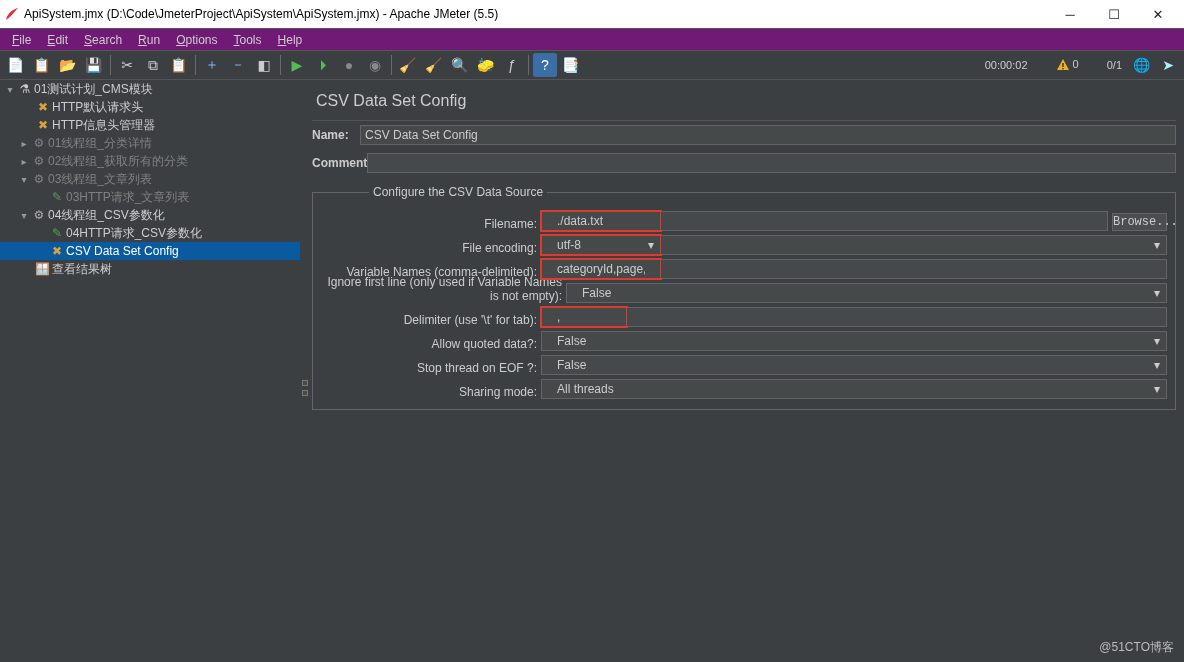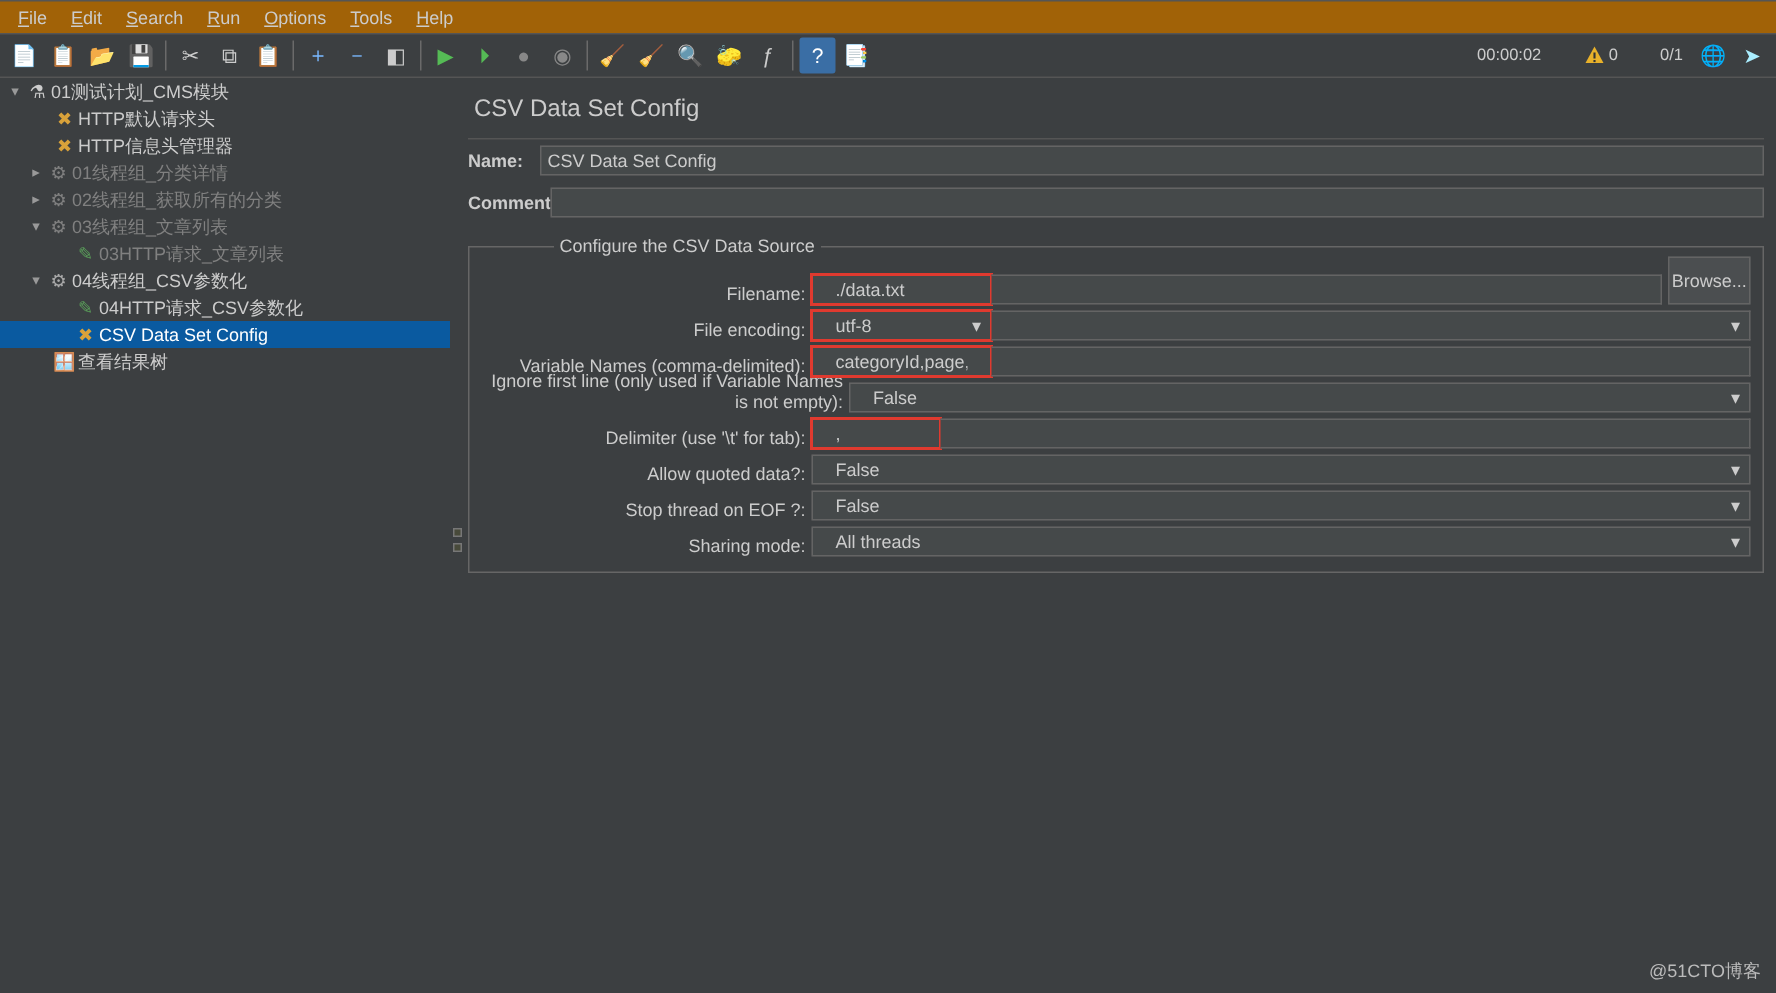--- a/index.html
+++ b/index.html
@@ -6,21 +6,21 @@
 body { background:#fff; overflow:hidden; width:1184px; height:662px; position:relative; }
 .win { width:1184px; height:662px; display:flex; flex-direction:column; background:#3c3f41; }
 
 
 .titlebar { height:28px; background:#fff; display:flex; align-items:center; padding:0 4px; font-size:12px; color:#000; }
 .titlebar .feather { width:16px; height:16px; margin-right:4px; }
 .titlebar .spacer { flex:1; }
 .titlebar .winctl { width:44px; height:28px; display:flex; align-items:center; justify-content:center; font-size:13px; color:#222; }
 
 
-.menubar { height:22px; background:#a16207; display:flex; align-items:center; padding:0 4px; font-size:12px; color:#ccc; border-top:1px solid #555; }
+.menubar { height:22px; background:#701a75; display:flex; align-items:center; padding:0 4px; font-size:12px; color:#ccc; border-top:1px solid #555; }
 .menubar .mitem { padding:2px 8px; }
 .menubar .mitem u { text-decoration:underline; }
 
 
 .toolbar { height:30px; background:#3c3f41; border-top:1px solid #555; border-bottom:1px solid #555; display:flex; align-items:center; padding:0 4px; gap:2px; }
 .toolbar .tbtn { width:24px; height:24px; display:flex; align-items:center; justify-content:center; font-size:14px; color:#ccc; }
 .toolbar .sep { width:1px; height:20px; background:#6a6a6a; margin:0 2px; }
 .toolbar .tspacer { flex:1; }
 .toolbar .status { font-size:11px; color:#ccc; margin-right:6px;margin-left:20px; }
 .toolbar .status.warn svg { vertical-align:middle; }
@@ -45,31 +45,41 @@
 .formrow { display:flex; align-items:center; margin:4px 0; }
 .formrow label { width:48px; font-size:12px; color:#ccc;font-weight:bold; }
 .formrow.widelabel label { width:55px; }
 .finput { flex:1; height:20px; background:#45494a; border:1px solid #646464; color:#ccc; font-size:12px; padding:0 4px; }
 fieldset.grp { border:1px solid #666; margin-top:8px; padding:8px; }
 fieldset.grp legend { font-size:12px; color:#ccc; padding:0 4px;margin-left:48px; }
 .cfgrow { display:flex; align-items:flex-end; margin:2px 0; height:22px; }
 .cfgrow .clabel { width:220px; text-align:right; font-size:12px; color:#ccc; padding-right:4px; }
 .cfgrow .cfield { flex:1; height:20px; background:#45494a; border:1px solid #646464; color:#ccc; font-size:12px; padding:0 15px; display:flex; align-items:center; position:relative; }
 .cfgrow .cfield.combo::after { content:"▾"; position:absolute; right:6px; color:#ccc; }
-.cfgrow .browse { width:55px; height:32px; margin-left:4px; background:#4b4e50; border:1px solid #646464; color:#ccc; font-size:12px; }
+.cfgrow .browse { width:55px; height:18px; margin-left:4px; background:#4b4e50; border:1px solid #646464; color:#ccc; font-size:12px;font-family:Liberation Mono, monospace; }
 .redbox { outline:2px solid #e03a2f; outline-offset:-1px; }
 
 
 .wm { position:absolute; right:10px; bottom:6px; font-size:12px; color:#bbb; }
 </style>
 </head>
 <body>
 
 <div class="win">
 
+  <div class="titlebar">
+    <svg class="feather" viewBox="0 0 16 16">
+        <path d="M2 14 C4 4 14 2 14 2 C10 6 8 10 2 14 Z" fill="#d33"></path>
+      </svg>
+    <span>ApiSystem.jmx (D:\Code\JmeterProject\ApiSystem\ApiSystem.jmx) - Apache JMeter (5.5)</span>
+    <div class="spacer"></div>
+    <div class="winctl">─</div>
+    <div class="winctl">☐</div>
+    <div class="winctl">✕</div>
+  </div>
 
   <div class="menubar">
     <div class="mitem"><u>F</u>ile</div>
     <div class="mitem"><u>E</u>dit</div>
     <div class="mitem"><u>S</u>earch</div>
     <div class="mitem"><u>R</u>un</div>
     <div class="mitem"><u>O</u>ptions</div>
     <div class="mitem"><u>T</u>ools</div>
     <div class="mitem"><u>H</u>elp</div>
   </div>

